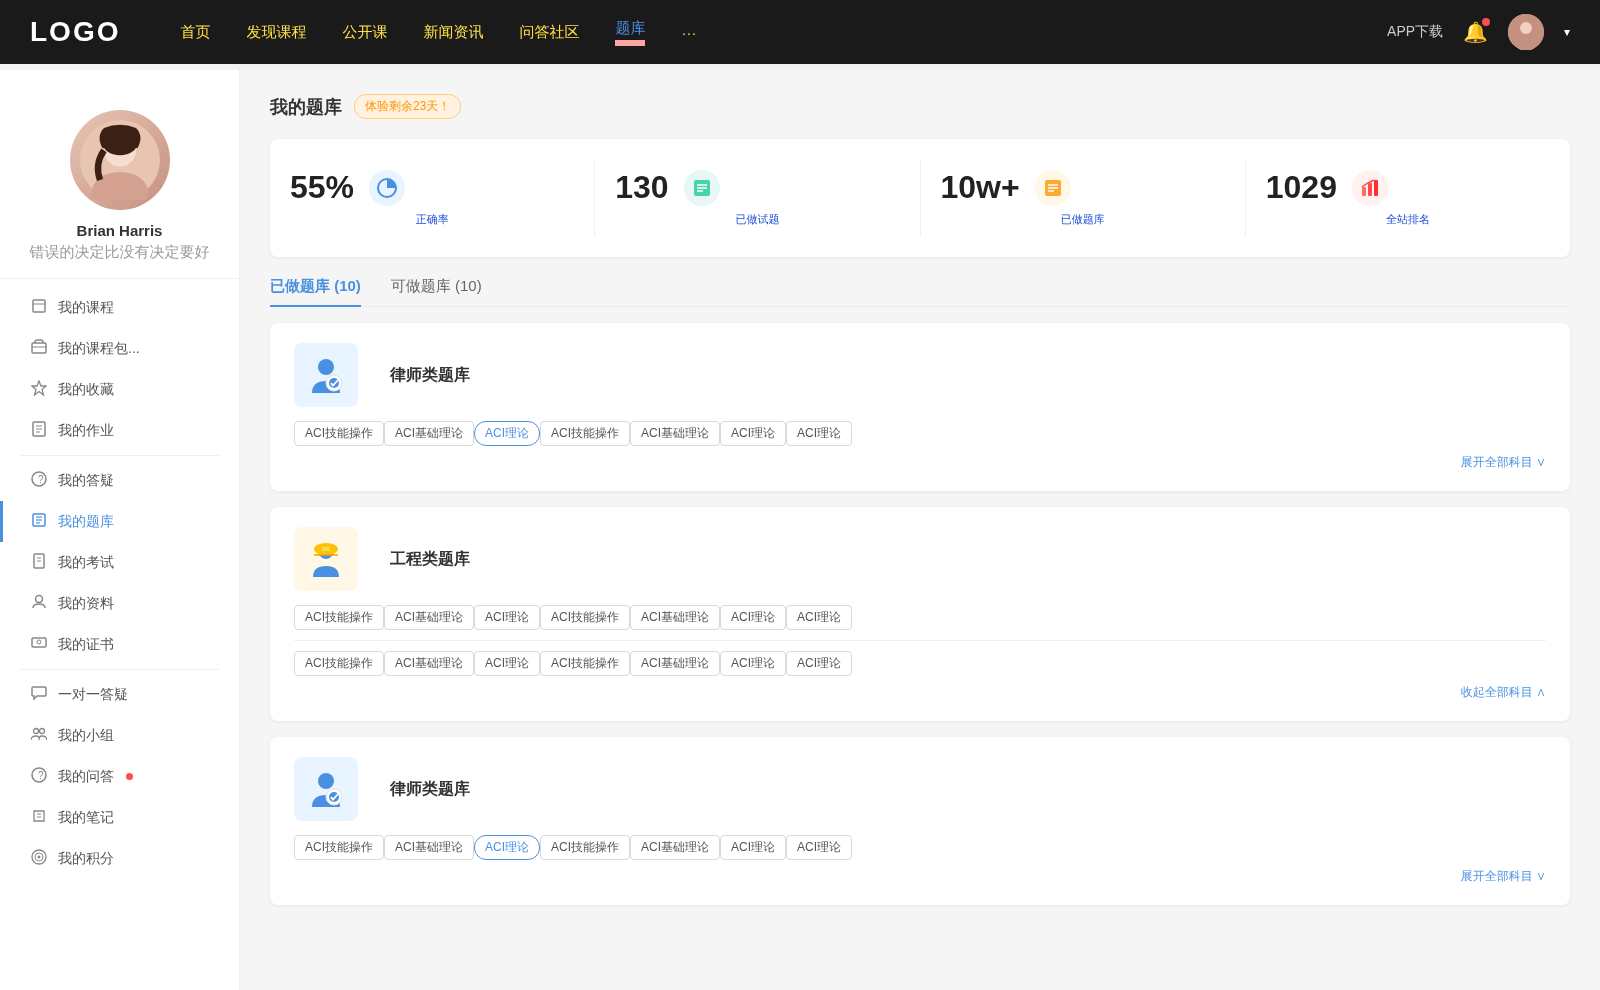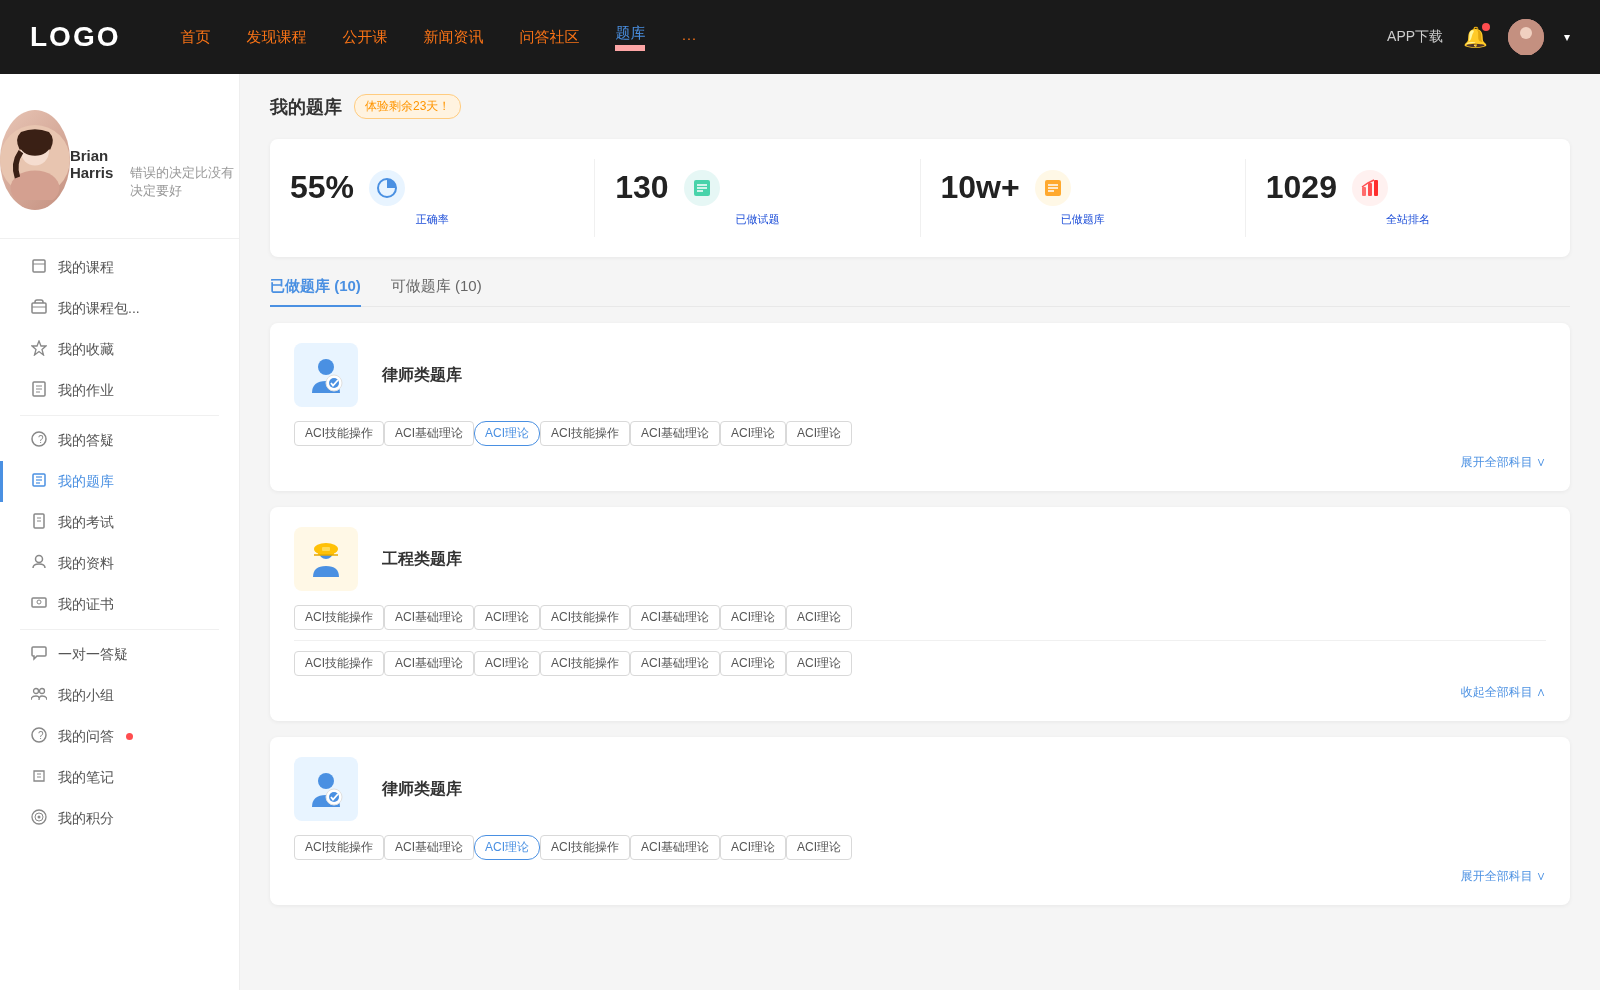--- a/index.html
+++ b/index.html
@@ -1,21 +1,21 @@
 <!DOCTYPE html>
 <html><head>
   <meta charset="utf-8">
   <style>
     * { box-sizing: border-box; margin: 0; padding: 0; }
     body { font-family: -apple-system, BlinkMacSystemFont, 'PingFang SC', 'Microsoft YaHei', sans-serif; background: #f0f2f5; min-height: 990px; }
 
     
     .navbar {
       background: #1a1a1a;
-      height: 74px;
+      height: 64px;
       display: flex;
       align-items: center;
       padding: 0 30px;
       position: fixed;
       top: 0; left: 0; right: 0;
       z-index: 100;
     }
     .navbar-logo {
       color: white;
       font-size: 28px;
@@ -23,21 +23,21 @@
       letter-spacing: 2px;
       margin-right: 60px;
     }
     .navbar-nav {
       display: flex;
       align-items: center;
       gap: 36px;
       flex: 1;
     }
     .navbar-nav a {
-      color: #f97316;
+      color: #fde047;
       text-decoration: none;
       font-size: 15px;
       cursor: pointer;
     }
     .navbar-nav a.active {
       color: #4a90e2;
       border-bottom: 6px solid #fca5a5;
       padding-bottom: 2px;
     }
     .navbar-right {
@@ -83,44 +83,43 @@
     .sidebar {
       width: 240px;
       background: white;
       min-height: calc(990px - 70px);
       border-right: 1px solid #eee;
       padding-top: 20px;
       flex-shrink: 0;
     }
     .profile-section {
       display: flex;
-      flex-direction: row;
+      flex-direction: column;
       align-items: center;
       padding: 20px 0 16px;
       border-bottom: 1px solid #f0f0f0;
     }
     .avatar-circle {
       width: 100px; height: 100px;
       border-radius: 50%;
       background: linear-gradient(135deg, #e8c5b5, #c49080);
       overflow: hidden;
       margin-bottom: 12px;
       display: flex; align-items: center; justify-content: center;
     }
     .avatar-circle svg { width: 80px; height: 80px; }
     .profile-name {
       font-size: 15px;
       font-weight: 600;
       color: #333;
       margin-bottom: 4px;
     }
     .profile-motto {
-      font-size: 13px;
+      font-size: 15px;
       color: #999;
-      margin-top: 32px;
     }
 
     
     .sidebar-menu {
       padding: 8px 0;
     }
     .sidebar-item {
       display: flex;
       align-items: center;
       padding: 11px 30px;
@@ -263,21 +262,21 @@
     .qbank-card {
       background: white;
       border-radius: 8px;
       padding: 20px 24px;
       margin-bottom: 16px;
       box-shadow: 0 1px 4px rgba(0,0,0,0.06);
     }
     .qbank-header {
       display: flex;
       align-items: center;
-      gap: 24px;
+      gap: 32px;
       margin-bottom: 14px;
     }
     .qbank-icon {
       width: 64px; height: 64px;
       border-radius: 8px;
       background: #e8f4ff;
       display: flex; align-items: center; justify-content: center;
     }
     .qbank-title {
       font-size: 16px;

